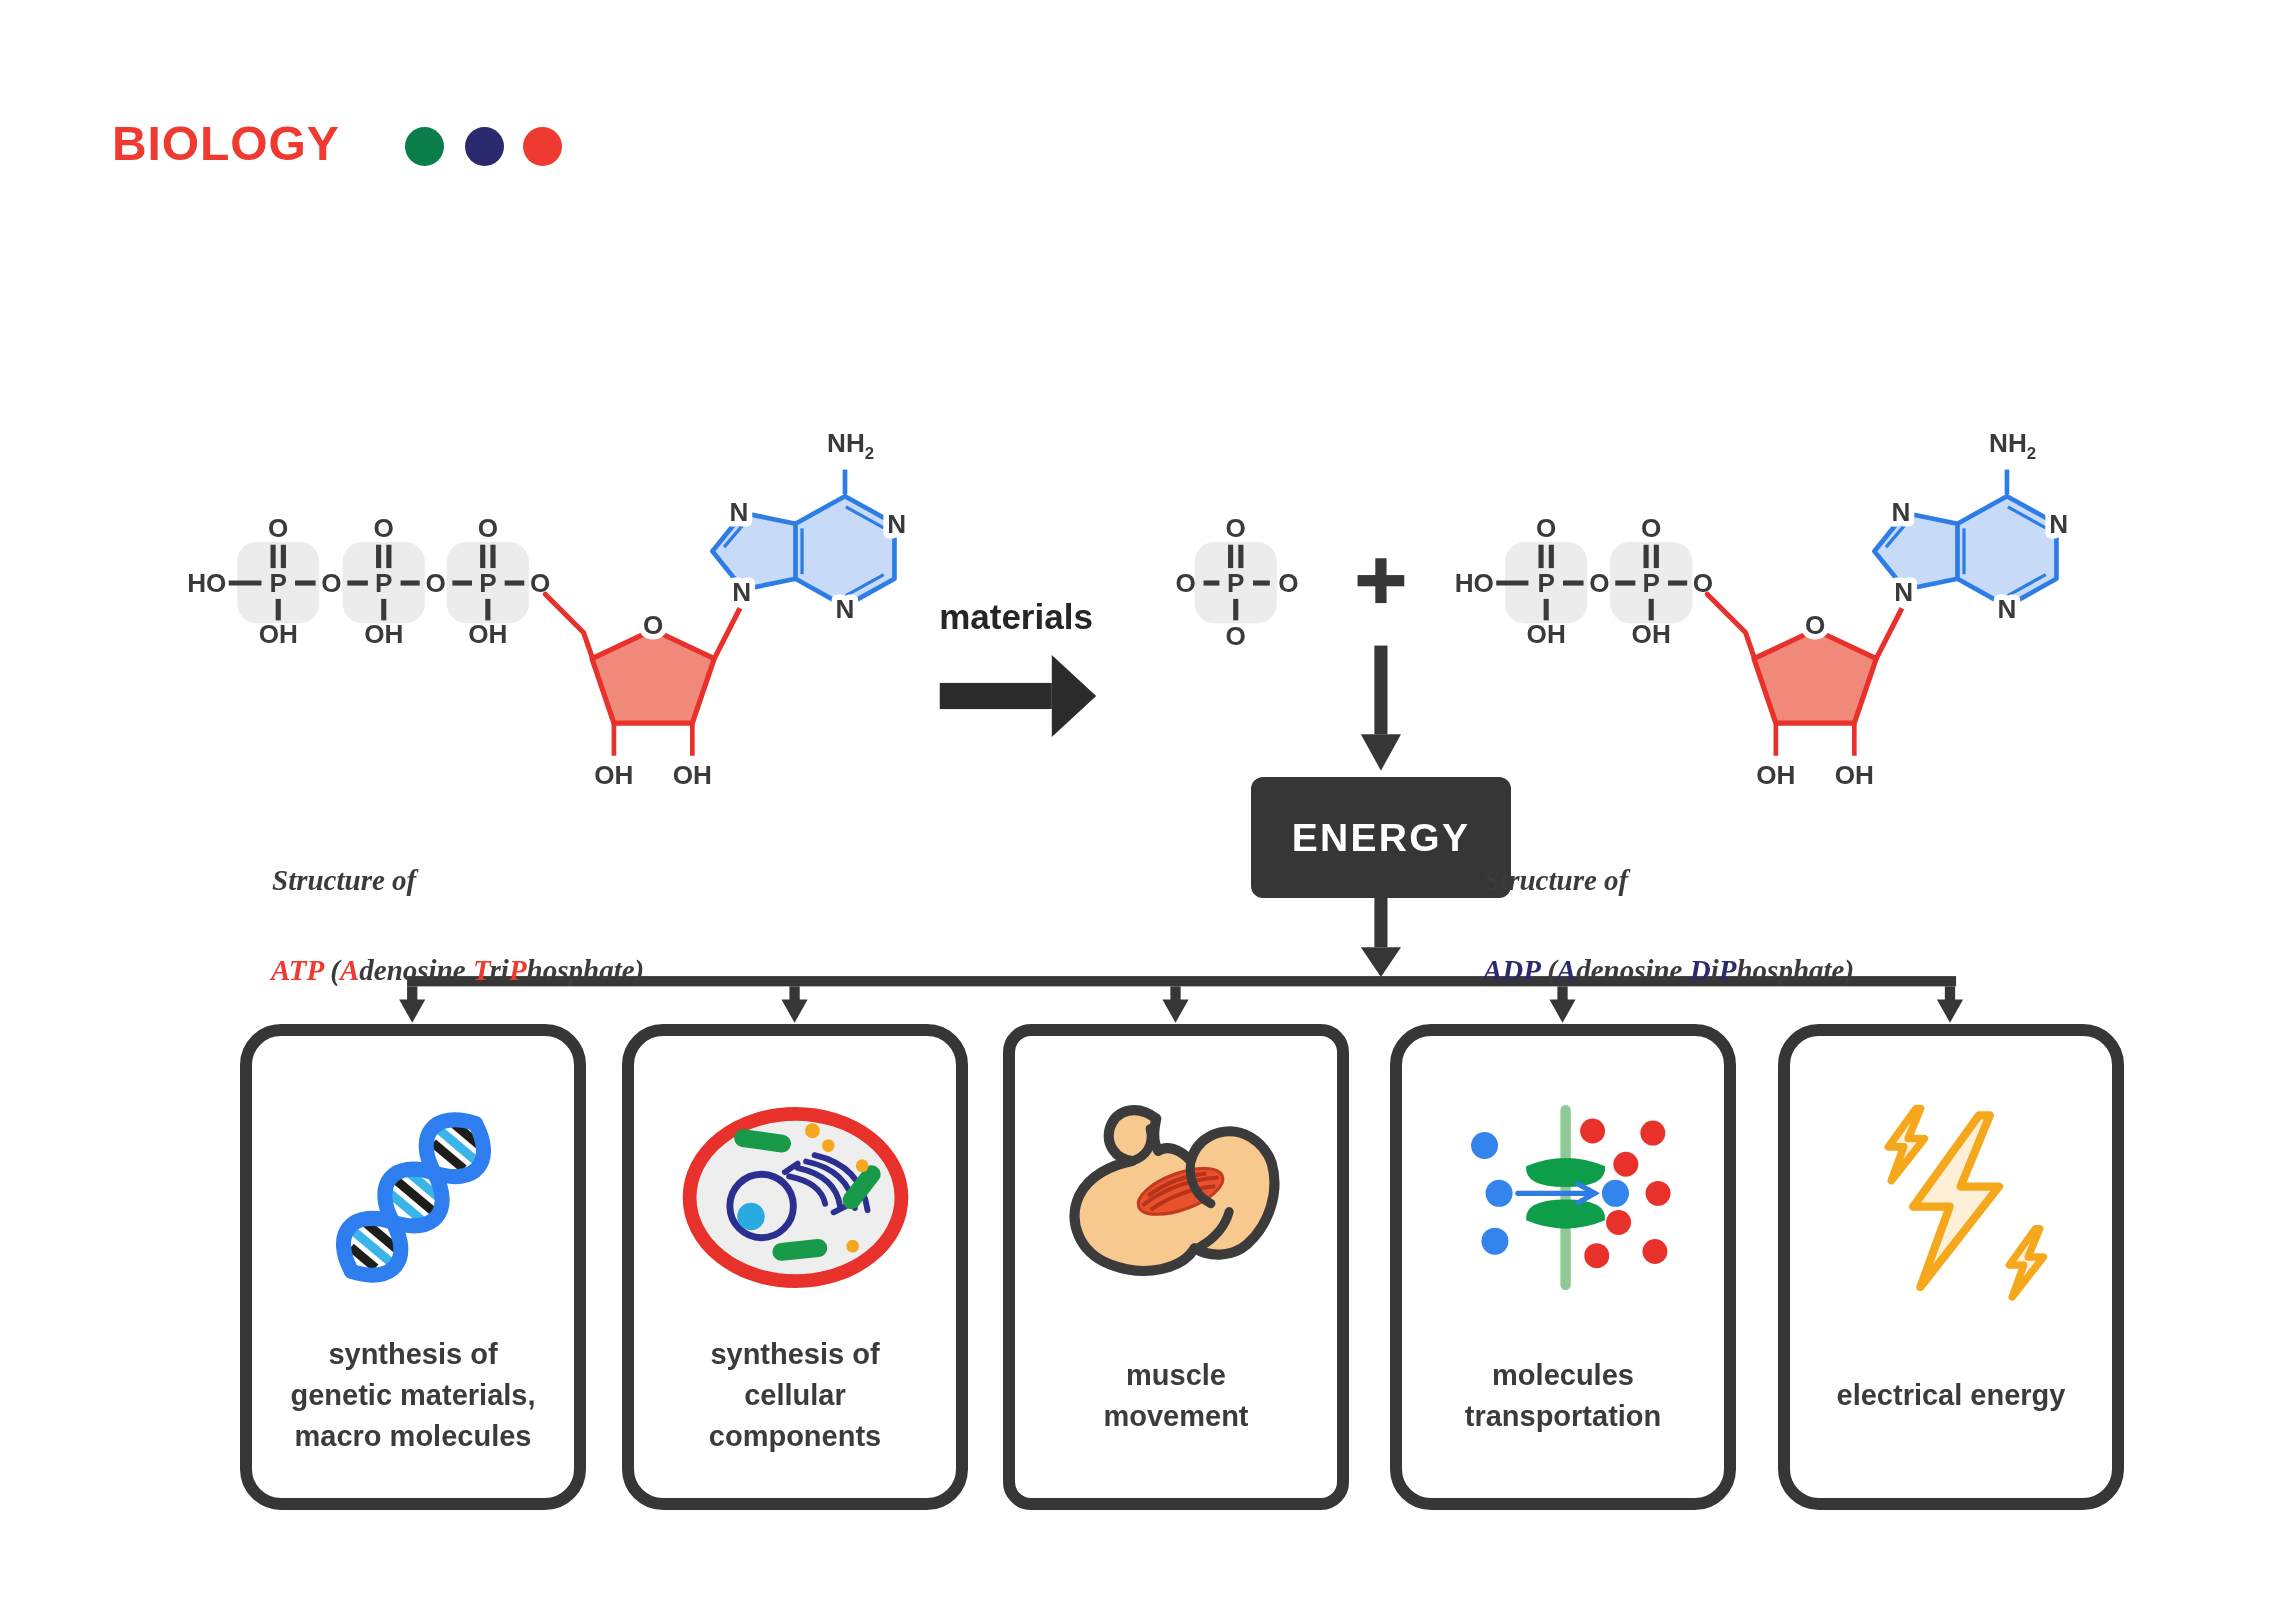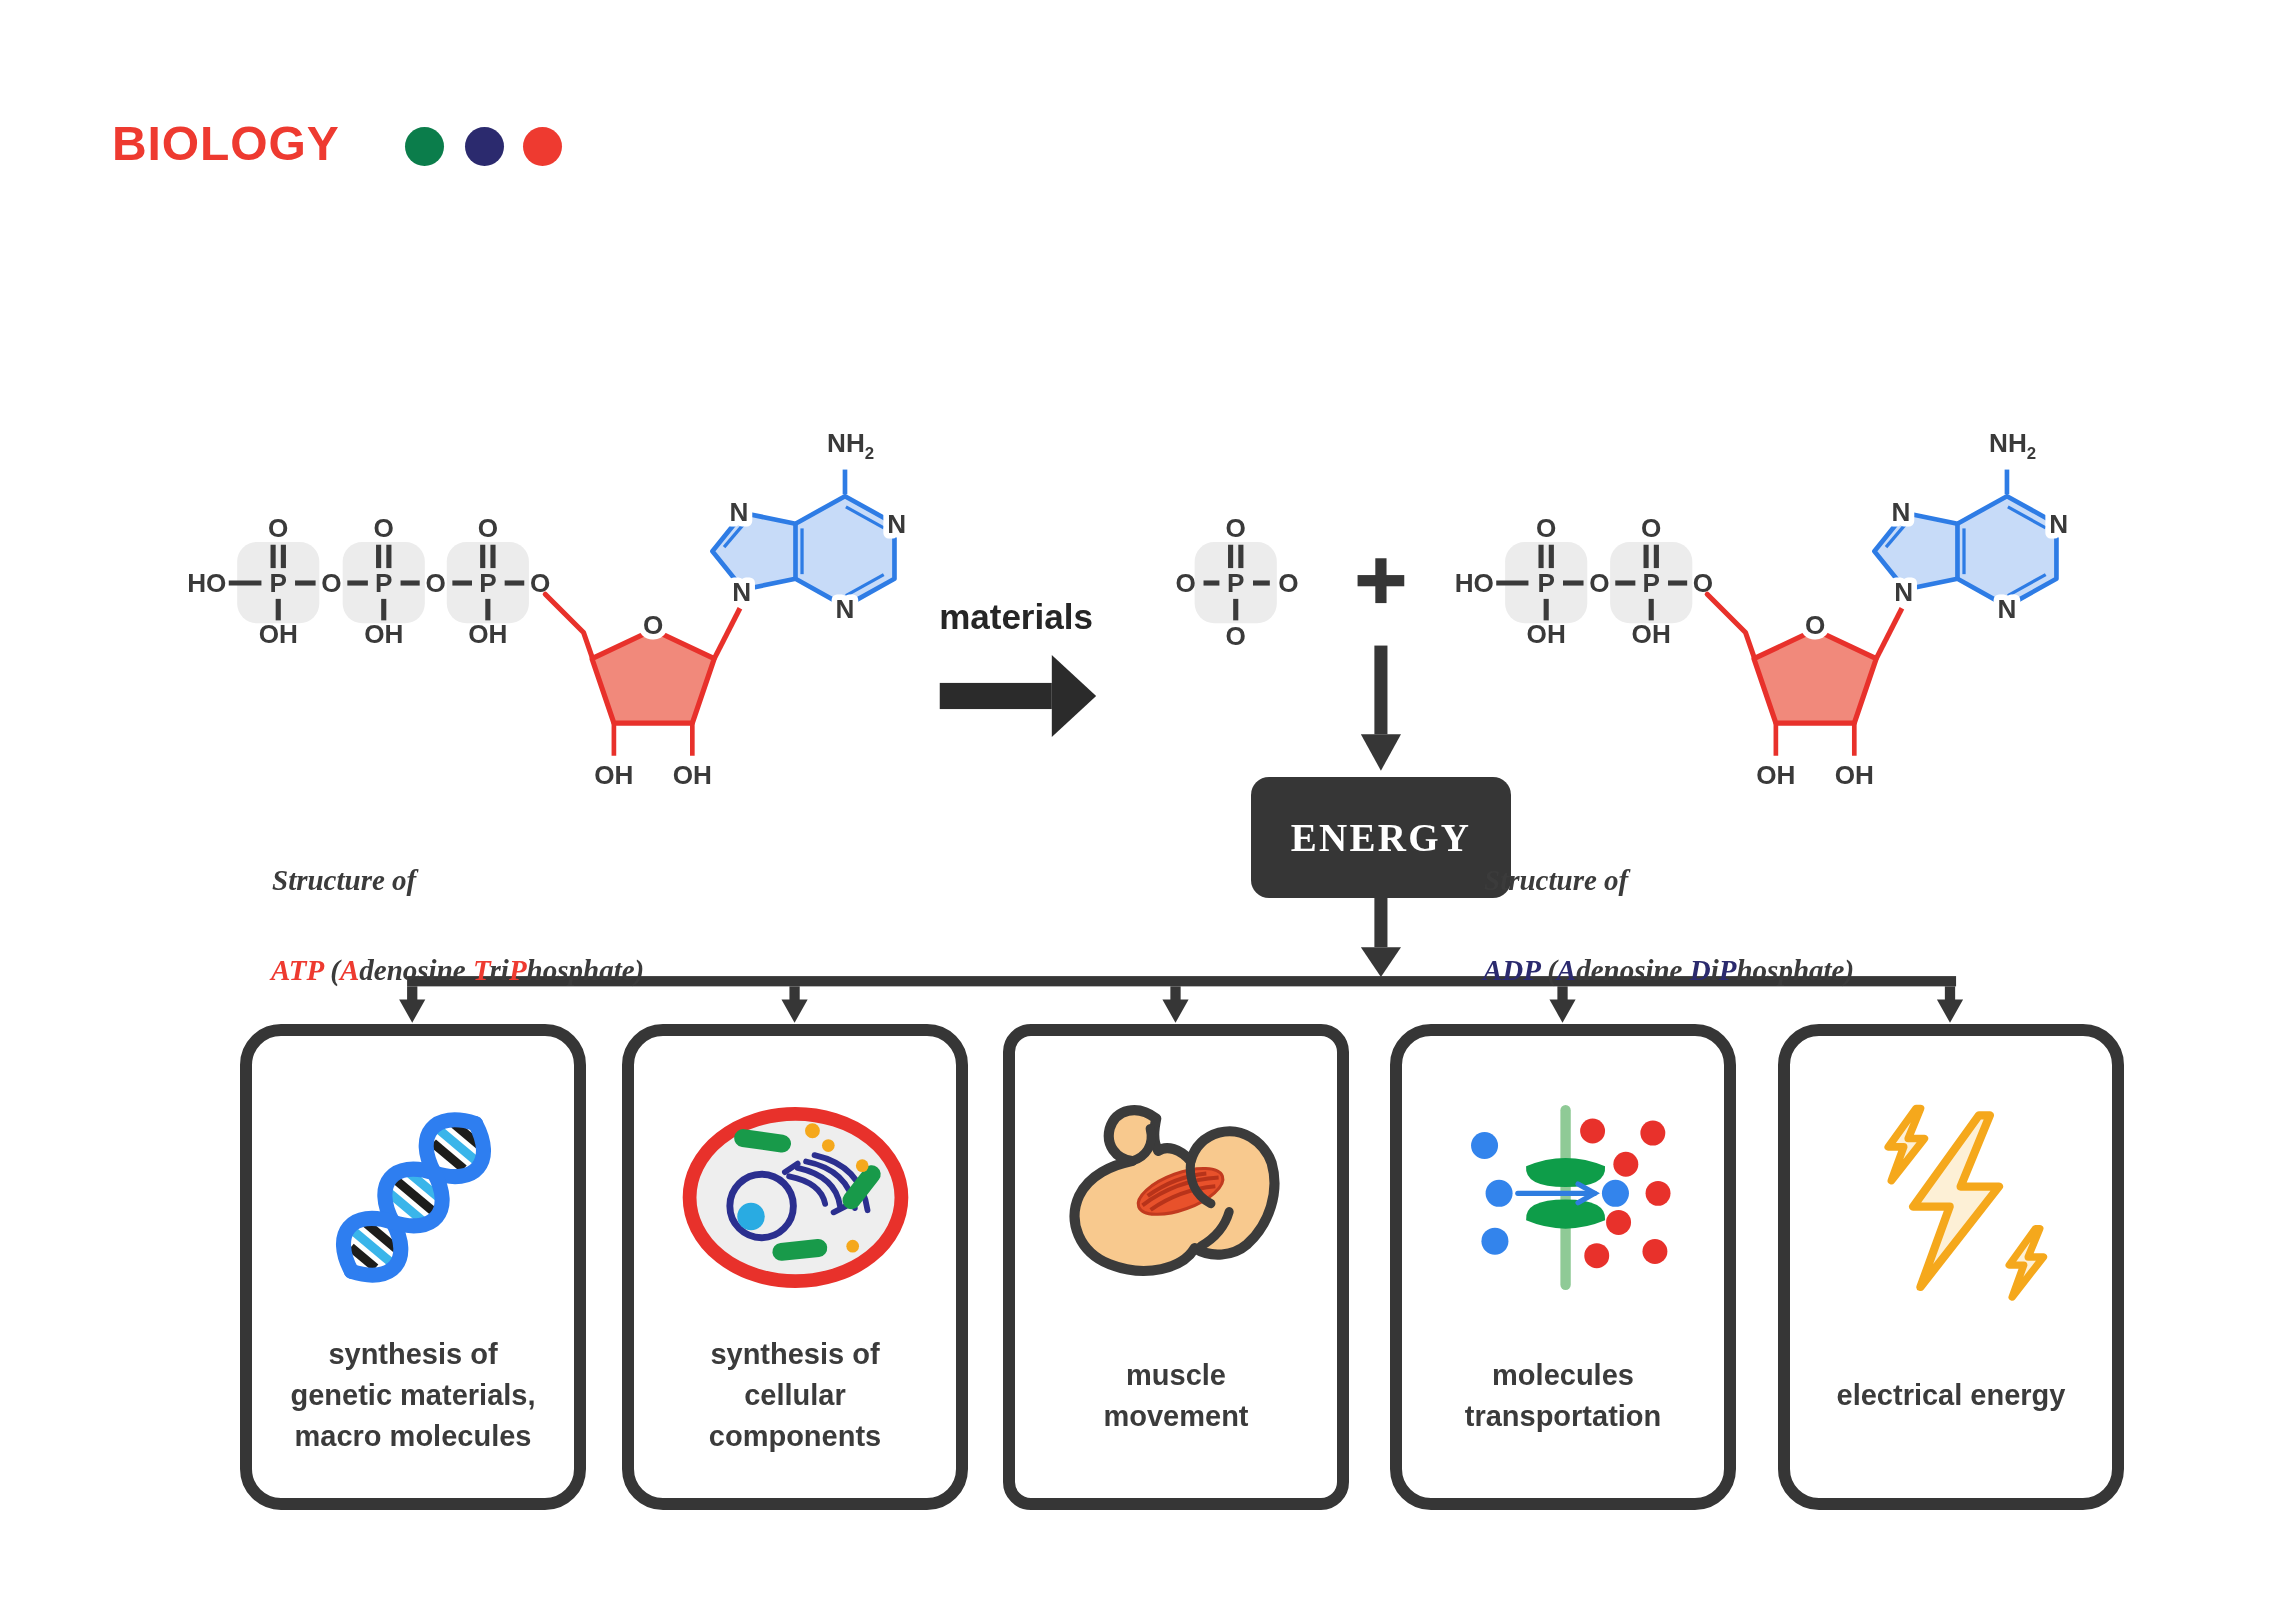--- a/index.html
+++ b/index.html
@@ -23,21 +23,21 @@
   }
   .title .accent { color:#ee3a30; }
 
   
   .hydrolysis {
     position:absolute; left:918px; top:597px; width:196px; text-align:center;
     font-size:35px; font-weight:bold; color:#262626;
   }
   .energy-box {
     position:absolute; left:1251px; top:777px; width:260px; height:121px;
-    background:#363636; border-radius:18px; display:flex; align-items:center; justify-content:center;font-family:Liberation Serif, serif;
+    background:#363636; border-radius:12px; display:flex; align-items:center; justify-content:center;
   }
   .energy-box span { color:#ffffff; font-size:39px; font-weight:bold; letter-spacing:2.3px; }
 
   
   .caption {
     position:absolute; top:813px; width:747px; text-align:left;
     font-family:Liberation Serif, serif; font-style:italic; font-weight:bold;
     font-size:29px; color:#3b3b3b; line-height:45px; white-space:pre;
   }
   .caption-atp { left:243px; }

